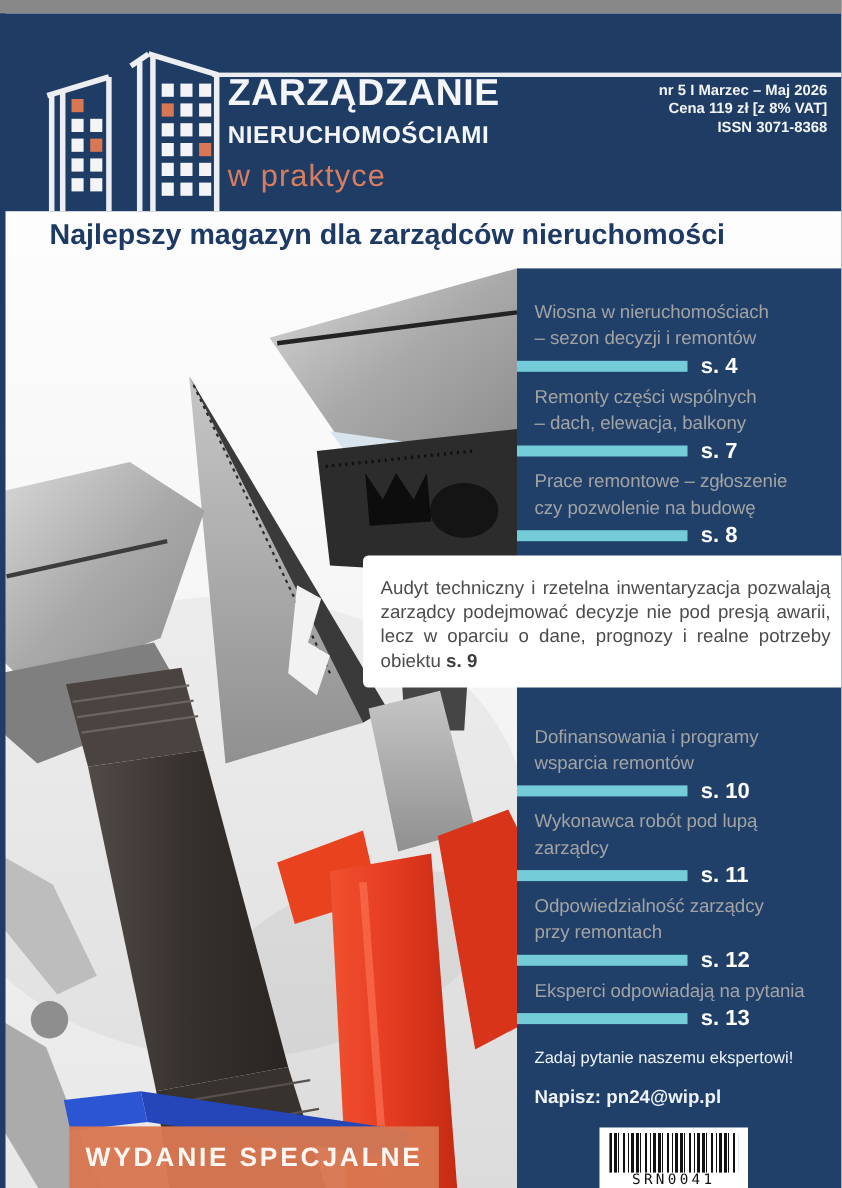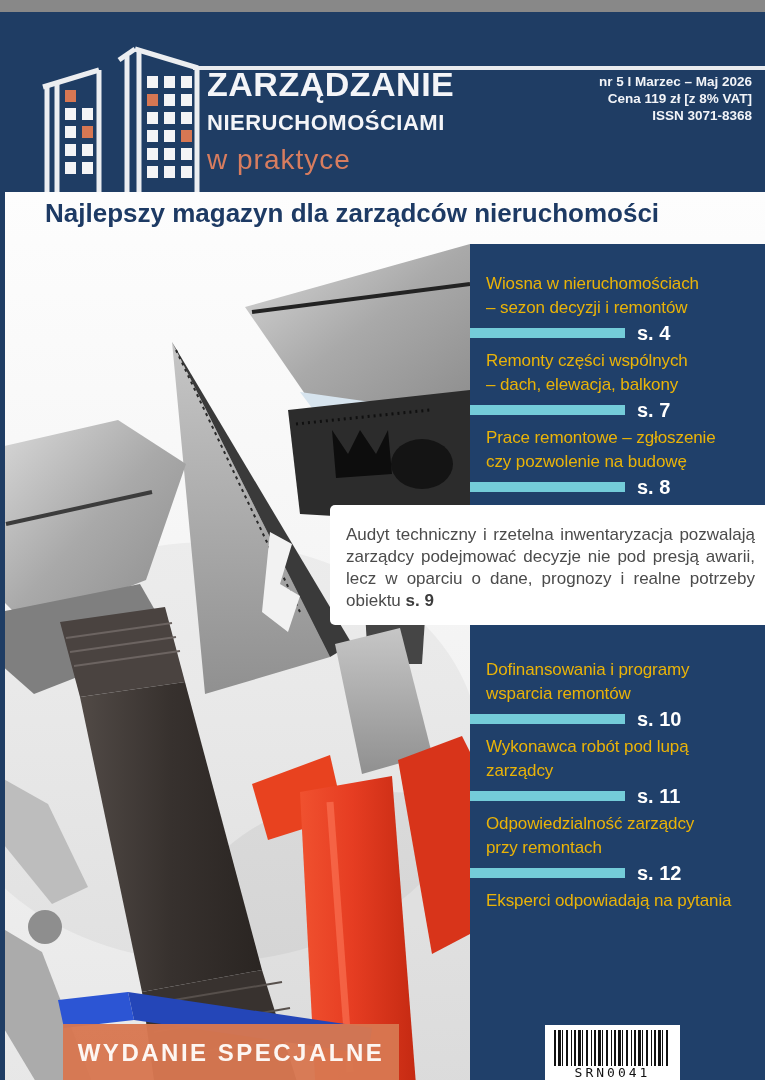--- a/index.html
+++ b/index.html
@@ -21,21 +21,21 @@
   
   .tagline{position:absolute;left:45px;top:186px;font-size:26px;font-weight:bold;color:#1d3a64;}
   
   .photo{position:absolute;left:0;top:180px;width:765px;height:900px;}
   .left-edge{position:absolute;left:0;top:0;width:5px;height:1080px;background:#1f3d64;}
   
   .sidebar{position:absolute;left:470px;top:232px;width:295px;height:848px;background:#20406a;}
   .toc-top{position:absolute;top:28px;left:16px;right:8px;}
   .toc-bottom{position:absolute;top:414px;left:16px;right:8px;}
   .toc-item{margin-bottom:7px;}
-  .toc-title{font-size:17px;line-height:24px;color:#eab308;letter-spacing:-.1px;}
+  .toc-title{font-size:17px;line-height:24px;color:#a3a3a3;letter-spacing:-.1px;}
   .pagerow{display:flex;align-items:center;margin-top:4px;height:18px;}
   .pagebar{width:155px;height:10px;background:#74ccd9;margin-left:-16px;}
   .pagenum{margin-left:12px;font-size:20px;font-weight:bold;color:#ffffff;}
   .contact{position:absolute;top:708px;left:16px;right:8px;color:#eef3f8;}
   .contact .c1{font-size:15px;line-height:20px;}
   .contact .c2{font-size:17px;line-height:20px;font-weight:bold;margin-top:16px;}
   
   .barcode{position:absolute;left:75px;top:781px;width:135px;height:57px;background:#ffffff;}
   .bars{position:absolute;left:9px;right:9px;top:5px;height:36px;
     background:
@@ -262,23 +262,31 @@
         </div>
         <div class="pagerow">
           <div class="pagebar"></div>
           <div class="pagenum">s. 12</div>
         </div>
       </div>
       <div class="toc-item">
         <div class="toc-title">
           <div>Eksperci odpowiadają na pytania</div>
         </div>
-      </div>
-    </div>
-
+        <div class="pagerow">
+          <div class="pagebar"></div>
+          <div class="pagenum">s. 13</div>
+        </div>
+      </div>
+    </div>
+
+    <div class="contact">
+      <div class="c1">Zadaj pytanie naszemu ekspertowi!</div>
+      <div class="c2">Napisz: pn24@wip.pl</div>
+    </div>
 
     <div class="barcode">
       <div class="bars"></div>
       <div class="barcode-text">SRN0041</div>
     </div>
   </div>
 
   <div class="feature">
     <div class="feature-body"><span>Audyt techniczny i rzetelna inwentaryzacja pozwalają zarządcy podejmować decyzje nie pod presją awarii, lecz w oparciu o dane, prognozy i realne potrzeby obiektu</span> <b>s. 9</b></div>
   </div>

